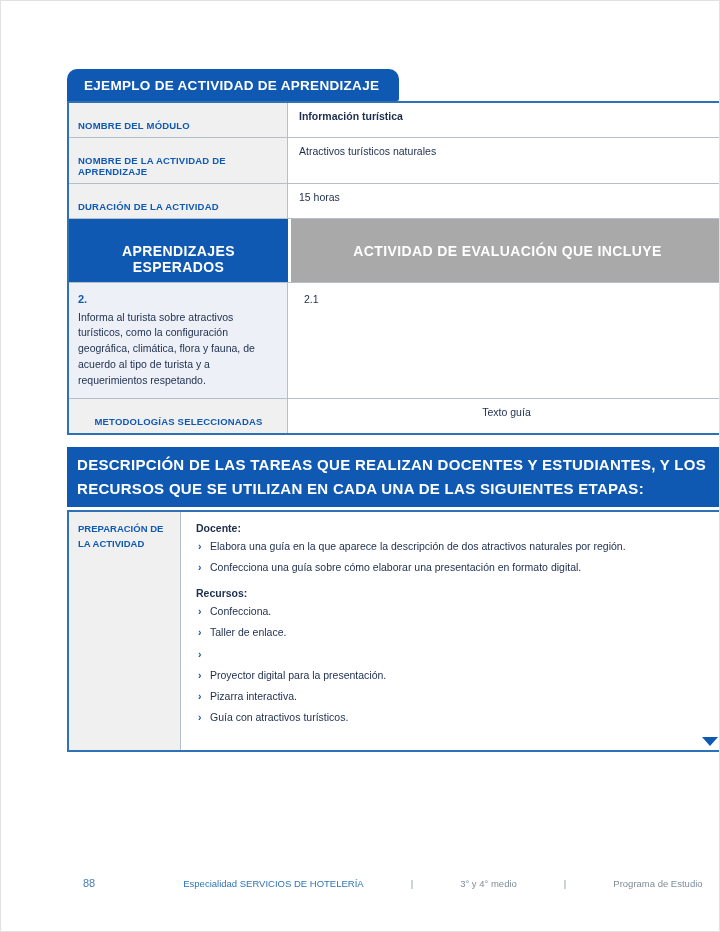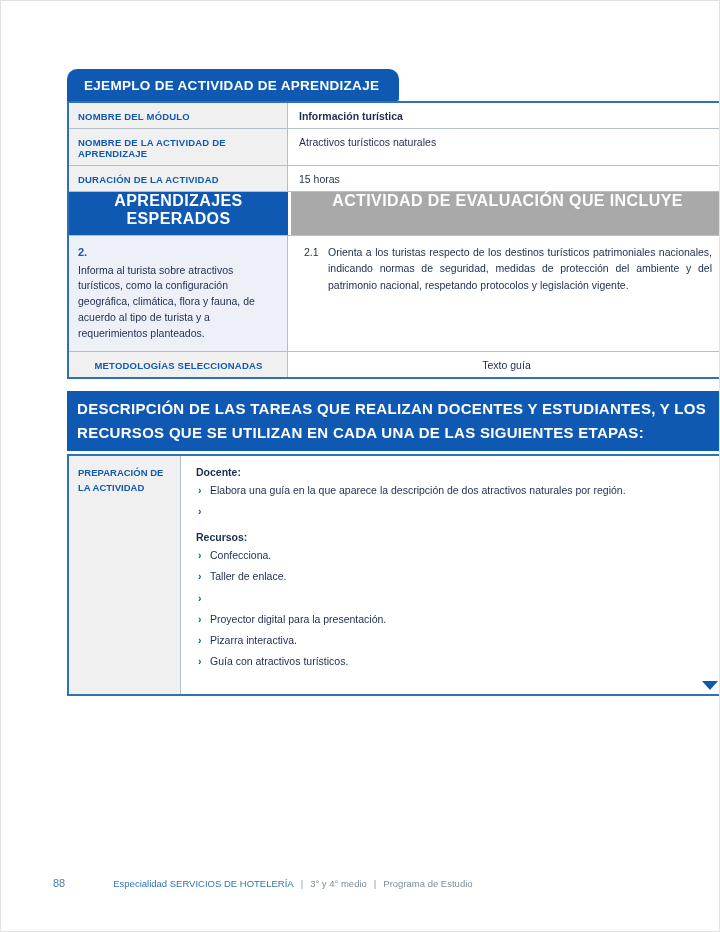--- a/index.html
+++ b/index.html
@@ -28,29 +28,29 @@
     padding:9px 20px 8px 17px;
     border-radius:10px 10px 2px 0;
   }
 
   .tbl{border:2px solid var(--border-blue);background:#fff;}
   .trow{display:flex;border-bottom:1px solid var(--inner-border);}
   .trow:last-child{border-bottom:none;text-align:center;}
   .tlabel{
     width:219px;flex:0 0 219px;background:var(--label-bg);
     color:var(--primary-blue);font-size:9.5px;font-weight:bold;letter-spacing:.2px;
-    padding:8px 8px 6px 9px;border-right:1px solid var(--inner-border);
+    padding:17px 8px 6px 9px;border-right:1px solid var(--inner-border);
   }
   .tvalue{flex:1;padding:7px 10px 6px 11px;font-size:10.5px;}
   .tvalue.bold{font-weight:bold;}
 
   .hdr-row{display:flex;background:#fff;border-bottom:1px solid var(--inner-border);}
   .hdr-cell{
-    color:#fff;font-weight:bold;font-size:16px;letter-spacing:.4px;
-    text-align:center;padding:0 6px 7px;
+    color:#fff;font-weight:bold;font-size:14px;letter-spacing:.4px;
+    text-align:center;padding:24px 6px 7px;
   }
   .hdr-left{width:219px;flex:0 0 219px;background:var(--primary-blue);margin-right:3px;}
   .hdr-right{flex:1;background:var(--header-gray);}
 
   .ae-row{display:flex;border-bottom:1px solid var(--inner-border);}
   .ae-cell{
     width:219px;flex:0 0 219px;background:var(--ae-bg);
     border-right:1px solid var(--inner-border);
     padding:8px 9px 10px;font-size:10.5px;line-height:1.5;
   }
@@ -77,21 +77,21 @@
   .sub-heading.second{margin-top:12px;}
   .blist{list-style:none;}
   .blist li{display:flex;margin:0 0 6px 2px;line-height:1.45;}
   .bullet{color:var(--primary-blue);font-weight:bold;flex:0 0 12px;}
   .expand-arrow{
     position:absolute;right:6px;bottom:4px;width:0;height:0;
     border-left:8px solid transparent;border-right:8px solid transparent;
     border-top:9px solid var(--primary-blue);
   }
 
-  .footer{position:absolute;left:52px;top:876px;display:flex;align-items:baseline;font-size:9.5px;white-space:nowrap;}
+  .footer{position:absolute;left:82px;top:876px;display:flex;align-items:baseline;font-size:9.5px;white-space:nowrap;gap:40px;}
   .page-num{color:#4d7eae;font-size:11px;margin-right:48px;}
   .f-spec{color:#2e74b5;text-align:center;}
   .f-sep{color:#8a97a1;margin:0 7px;}
   .f-gray{color:#7e8d99;}
 </style>
 </head>
 <body>
 
 <div class="doc">
 
@@ -115,25 +115,24 @@
     </div>
 
     <div class="hdr-row">
       <div class="hdr-cell hdr-left">APRENDIZAJES ESPERADOS</div>
       <div class="hdr-cell hdr-right">ACTIVIDAD DE EVALUACIÓN QUE INCLUYE</div>
     </div>
 
     <div class="ae-row">
       <div class="ae-cell">
         <span class="ae-num">2.</span>
-        <span>Informa al turista sobre atractivos turísticos, como la configuración geográfica, climática, flora y fauna, de acuerdo al tipo de turista y a requerimientos planteados.</span>
+        <span>Informa al turista sobre atractivos turísticos, como la configuración geográfica, climática, flora y fauna, de acuerdo al tipo de turista y a requerimientos respetando.</span>
       </div>
       <div class="ce-cell">
         <span class="ce-num">2.1</span>
-        <span class="ce-text">Orienta a los turistas respecto de los destinos turísticos patrimoniales nacionales, indicando normas de seguridad, medidas de protección del ambiente y del patrimonio nacional, respetando protocolos y legislación vigente.</span>
       </div>
     </div>
 
     <div class="trow">
       <div class="tlabel">METODOLOGÍAS SELECCIONADAS</div>
       <div class="tvalue">Texto guía</div>
     </div>
 
   </div>
 
@@ -144,20 +143,21 @@
     <div class="prep-body">
 
       <div class="sub-heading">Docente:</div>
       <ul class="blist">
         <li>
           <span class="bullet">›</span>
           <span>Elabora una guía en la que aparece la descripción de dos atractivos naturales por región.</span>
         </li>
         <li>
           <span class="bullet">›</span>
+          <span>Confecciona una guía sobre cómo elaborar una presentación en formato digital.</span>
         </li>
       </ul>
 
       <div class="sub-heading second">Recursos:</div>
       <ul class="blist">
         <li>
           <span class="bullet">›</span>
           <span>Confecciona.</span>
         </li>
         <li>

